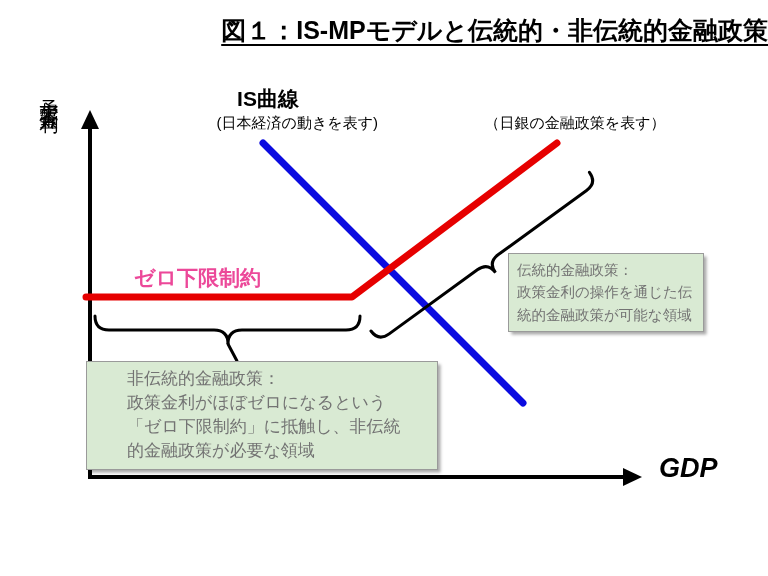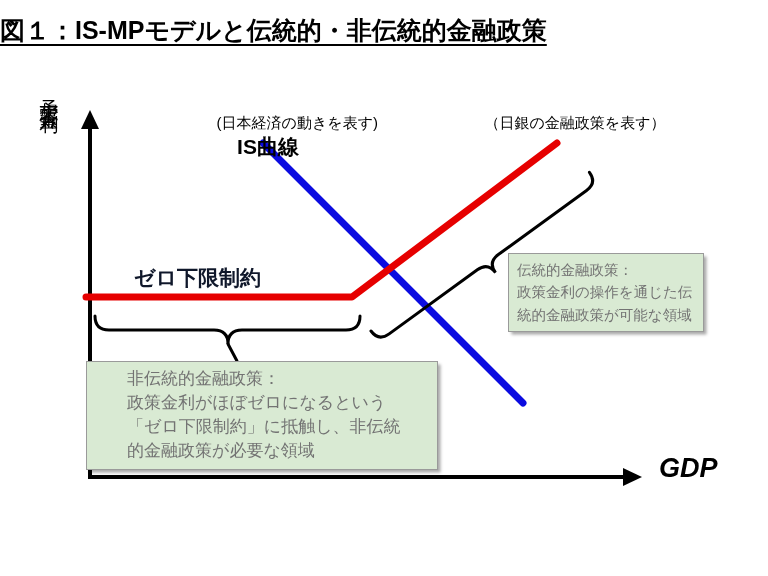--- a/index.html
+++ b/index.html
@@ -4,38 +4,38 @@
 <style>
   html,body { margin:0; padding:0; background:#fff; }
   .stage {
     position:relative; width:768px; height:576px; background:#ffffff;
     font-family:"Liberation Sans", sans-serif; color:#000; overflow:hidden;
   }
   svg.canvas { position:absolute; left:0; top:0; }
 
   .title {
     position:absolute; left:0; top:14px; width:768px; margin:0;
-    text-align:left; font-size:25px; font-weight:600;
+    text-align:right; font-size:25px; font-weight:600;
     text-decoration:underline; text-decoration-thickness:2px; text-underline-offset:5px;
   }
   .ylabel {
     position:absolute; left:40px; top:84px;
     writing-mode:vertical-rl; text-orientation:upright;
     font-size:19px; letter-spacing:3px; line-height:1;
   }
   .curve-label { position:absolute; text-align:center; font-size:21px; font-weight:600; }
   .curve-sub   { position:absolute; text-align:center; font-size:15px; }
-  .is-label { left:188px; top:85px;  width:160px;margin-top:48px; }
+  .is-label { left:188px; top:85px;  width:160px; }
   .is-sub   { left:148px; top:114px; width:230px;text-align:right; }
   .mp-label { left:495px; top:85px;  width:160px; }
   .mp-sub   { left:458px; top:114px; width:234px; }
 
   .zlb {
     position:absolute; left:134px; top:264px;
-    font-size:21px; font-weight:bold; color:#0f172a;
+    font-size:21px; font-weight:bold; color:#ec4899;
   }
   .gdp { position:absolute; left:659px; top:453px; font-size:27px; font-weight:600;font-style:italic; }
 
   .note-box {
     position:absolute; background:#d9ead3; border:1px solid #9a9a9a;
     box-shadow:2.5px 2.5px 3px rgba(0,0,0,0.35);
     white-space:pre-line; padding:5px 8px; color:#737373;
   }
   .box-trad   { left:508px; top:253px; width:178px; font-size:14.5px; line-height:1.55; }
   .box-unconv { left:86px;  top:361px; width:302px; font-size:17px;   line-height:1.42;padding-left:40px; }

